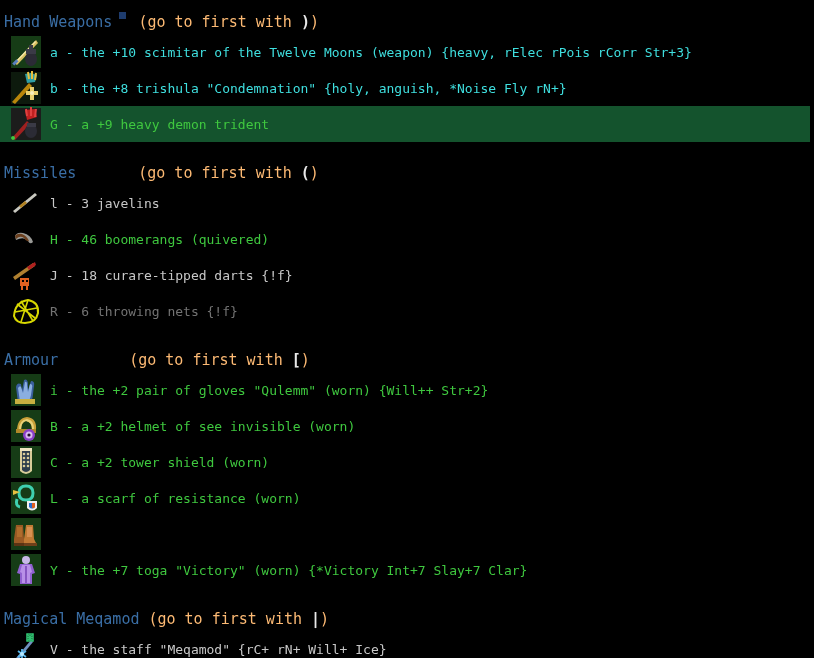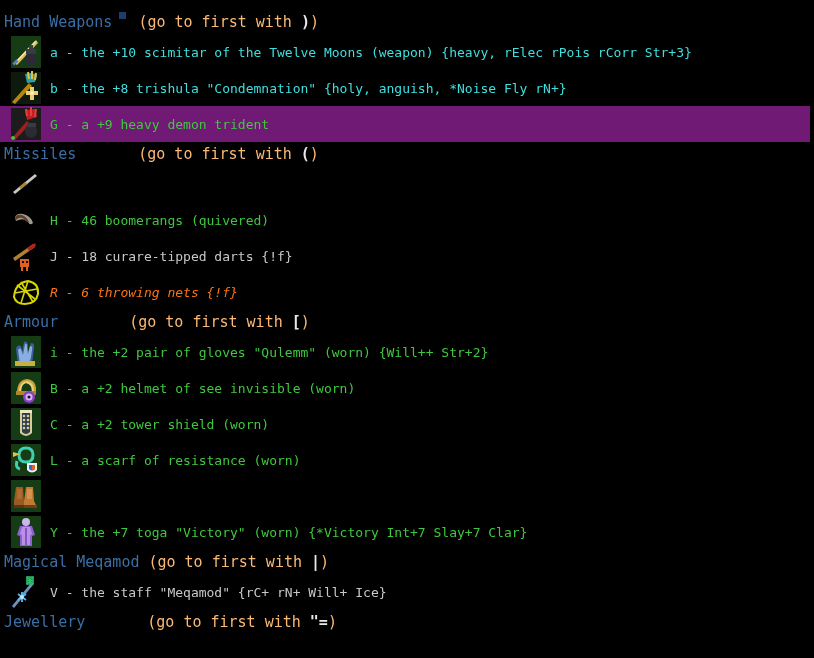--- a/index.html
+++ b/index.html
@@ -22,20 +22,21 @@
 
   
   .section-row {
     position: relative;
     height: 24px;
     display: flex;
     align-items: center;
     white-space: pre;
     font-size: 15px;
     line-height: 24px;
+    margin-top: 19px;
   }
   .section-name {
     color: #3a6ea5;
     padding-left: 4px;
     display: inline-block;
   }
   .section-hint {
     color: #fdba74;
     display: inline-block;
   }
@@ -47,42 +48,42 @@
   
   .item-row {
     position: relative;
     height: 36px;
     display: flex;
     align-items: center;
     white-space: pre;
     font-size: 13px;
   }
   .item-row.highlight {
-    background: #701a75;
+    background: #14532d;
     width: 810px;
   }
   .icon-cell {
     width: 40px;
     min-width: 40px;
     height: 34px;
     position: relative;
     margin-left: 6px;
     display: flex;
     align-items: center;
     justify-content: center;
   }
   .icon-cell svg { display: block; }
   .item-label {
     padding-left: 4px;
     letter-spacing: 0px;
   }
   .c-cyan   { color: #3fdfdf; }
   .c-white  { color: #c8c8c8; }
   .c-green  { color: #3fc83f; }
-  .c-yellow { color: #f97316; font-style: italic; }
+  .c-yellow { color: #737373; }
 
   
   .top-artifact {
     position: absolute;
     left: 119px;
     top: 2px;
     width: 7px;
     height: 7px;
     background: #1e3c6e;
   }
@@ -148,20 +149,21 @@
     <span class="section-hint" style="padding-left:62px;">(go to first with </span><span class="section-key">(</span><span class="section-hint">)</span>
   </div>
 
   <div class="item-row">
     <span class="icon-cell">
       <svg width="34" height="34" viewBox="0 0 34 34">
         <path d="M4 25 L26 7 L28 9 L6 27 Z" fill="#c8c8c0"></path>
         <path d="M10 20 L16 15 L18 17 L12 22 Z" fill="#b08020"></path>
       </svg>
     </span>
+    <span class="item-label c-white">l - 3 javelins</span>
   </div>
 
   <div class="item-row">
     <span class="icon-cell">
       <svg width="34" height="34" viewBox="0 0 34 34">
         <path d="M6 14 Q8 10 14 11 Q22 13 24 20 Q21 23 19 19 Q15 14 7 18 Z" fill="#9a9a96"></path>
         <path d="M6 14 Q8 11 13 12 Q18 14 20 19 Q17 20 15 16 Q11 13 7 17 Z" fill="#6b3f1e"></path>
       </svg>
     </span>
     <span class="item-label c-green">H - 46 boomerangs (quivered)</span>

